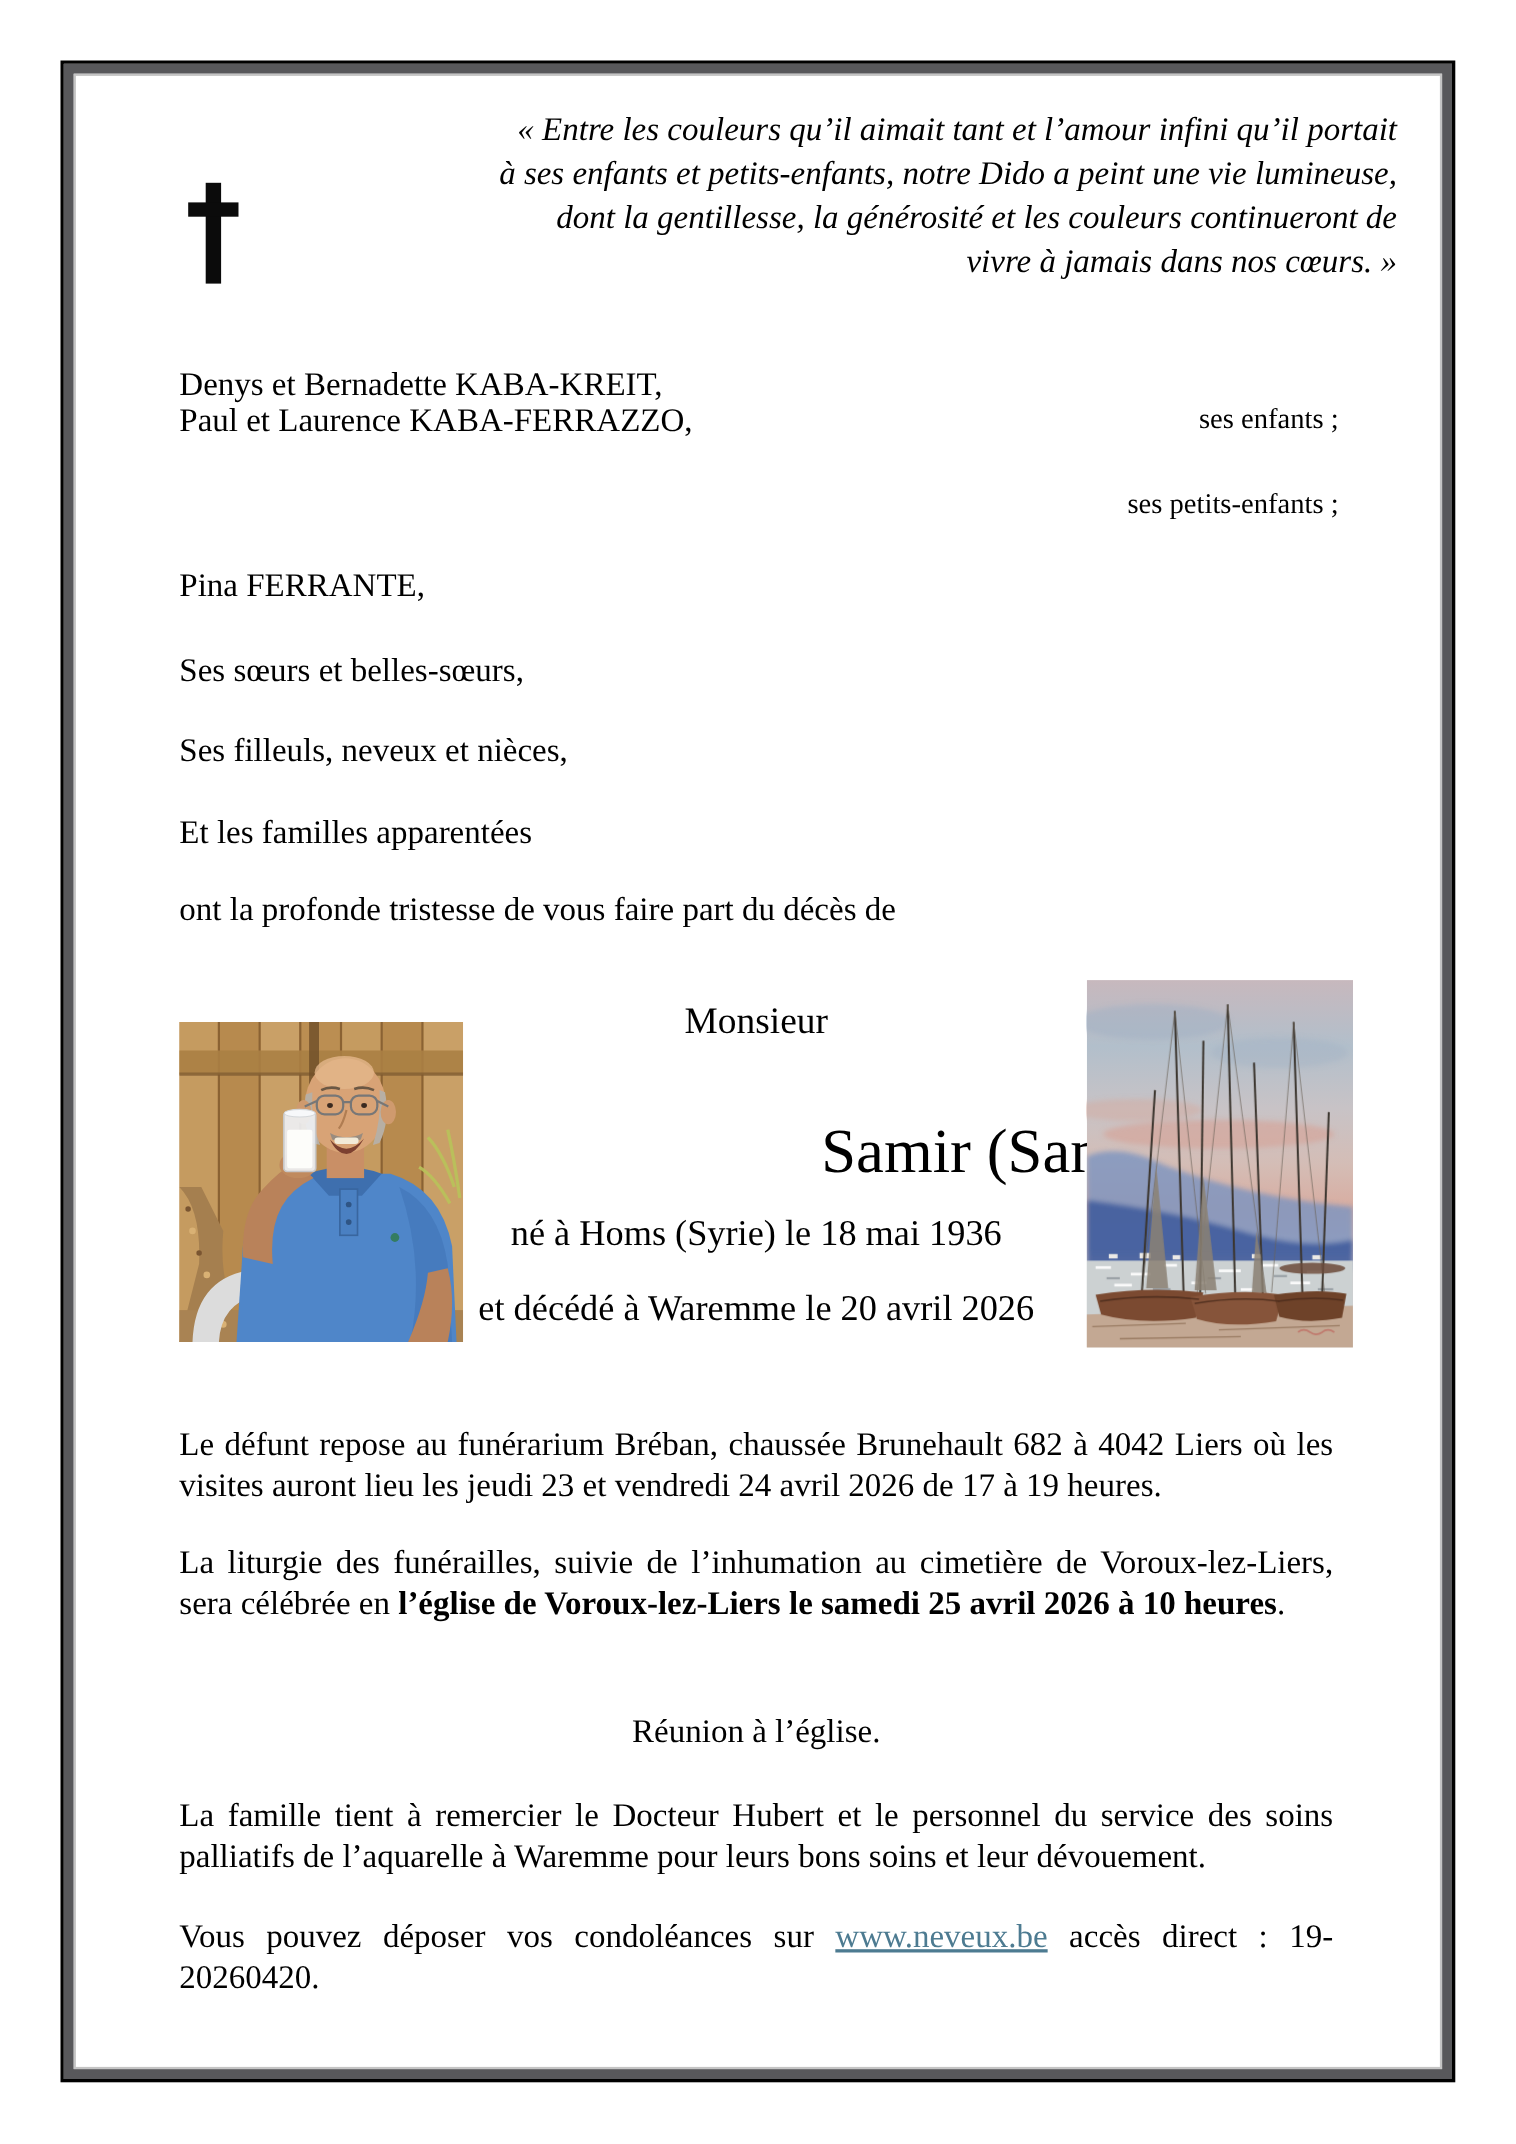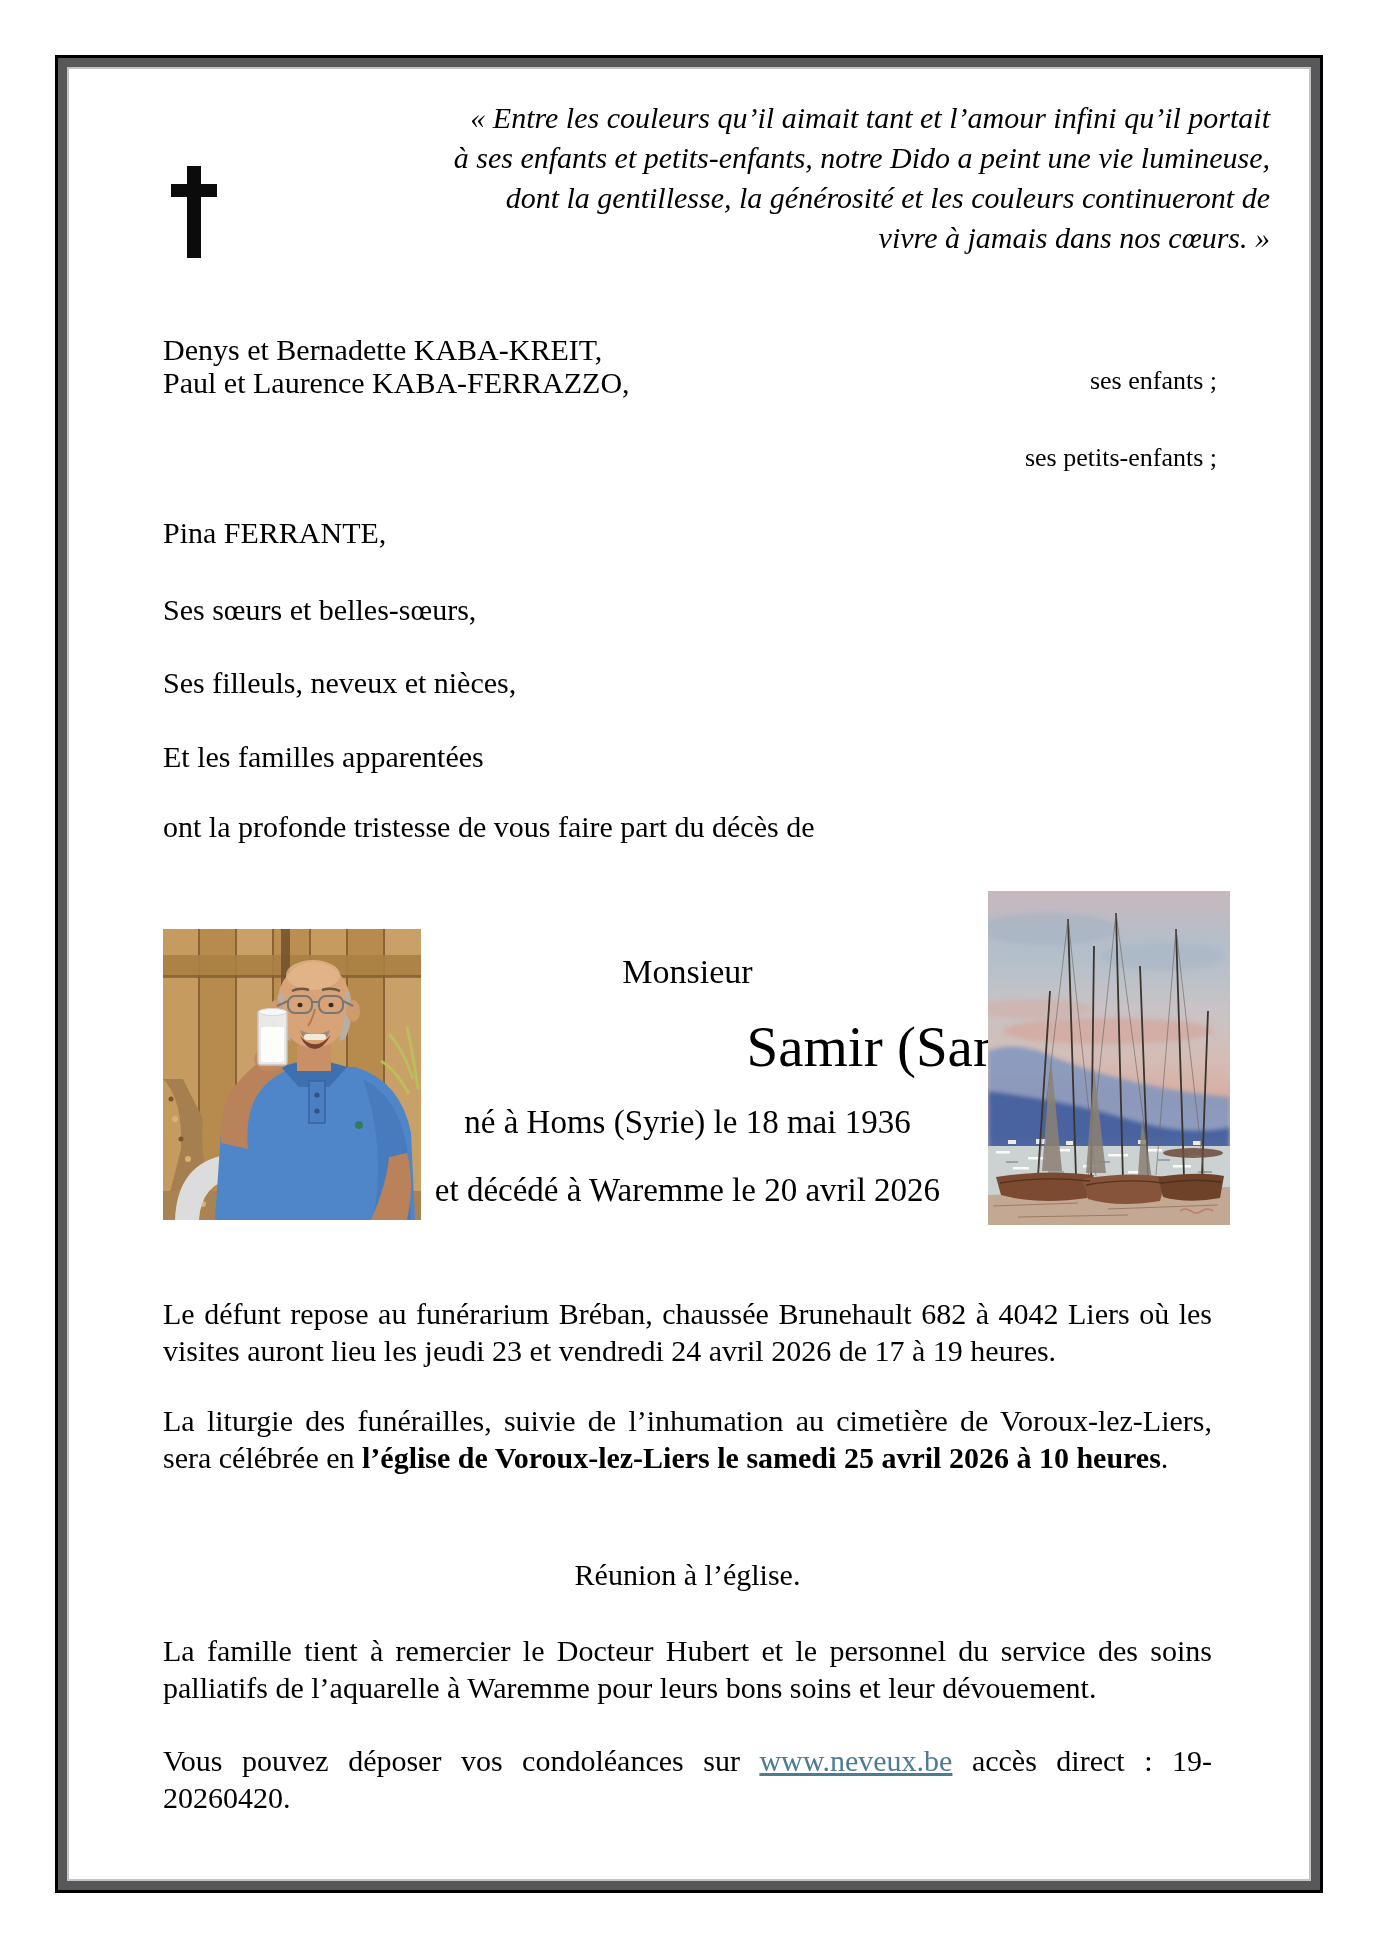--- a/index.html
+++ b/index.html
@@ -155,21 +155,21 @@
       <g>
         <rect x="95" y="82" width="29" height="54" rx="3" fill="#eef0f3" opacity="0.92" stroke="#c9ccd0" stroke-width="1.5"></rect>
         <rect x="98" y="98" width="23" height="35" rx="2" fill="#fdfdfa"></rect>
         <ellipse cx="109.5" cy="83" rx="14" ry="3.5" fill="#f7f8fa" stroke="#d4d7da" stroke-width="1"></ellipse>
       </g>
 
       <path d="M244,224 Q252,254 244,291 L208,291 Q224,254 226,228 Z" fill="#b9825a"></path>
     </svg>
   </div>
 
-  <div class="abs center-line title-line" style="top:953px;">Monsieur</div>
+  <div class="abs center-line title-line" style="top:910px;">Monsieur</div>
   <div class="abs center-line name-line" style="top:1014px;">Samir (Sam) KABA</div>
   <div class="abs center-line date-line" style="top:1104px;">né à Homs (Syrie) le 18 mai 1936</div>
   <div class="abs center-line date-line" style="top:1172px;">et décédé à Waremme le 20 avril 2026</div>
 
   <div class="abs paint-box">
     <svg width="242" height="334" viewBox="0 0 242 334" aria-hidden="true">
       <defs>
         <linearGradient id="sky" x1="0" y1="0" x2="0" y2="1">
           <stop offset="0" stop-color="#c7b8bd"></stop>
             <stop offset="0.18" stop-color="#b2bfcb"></stop>

